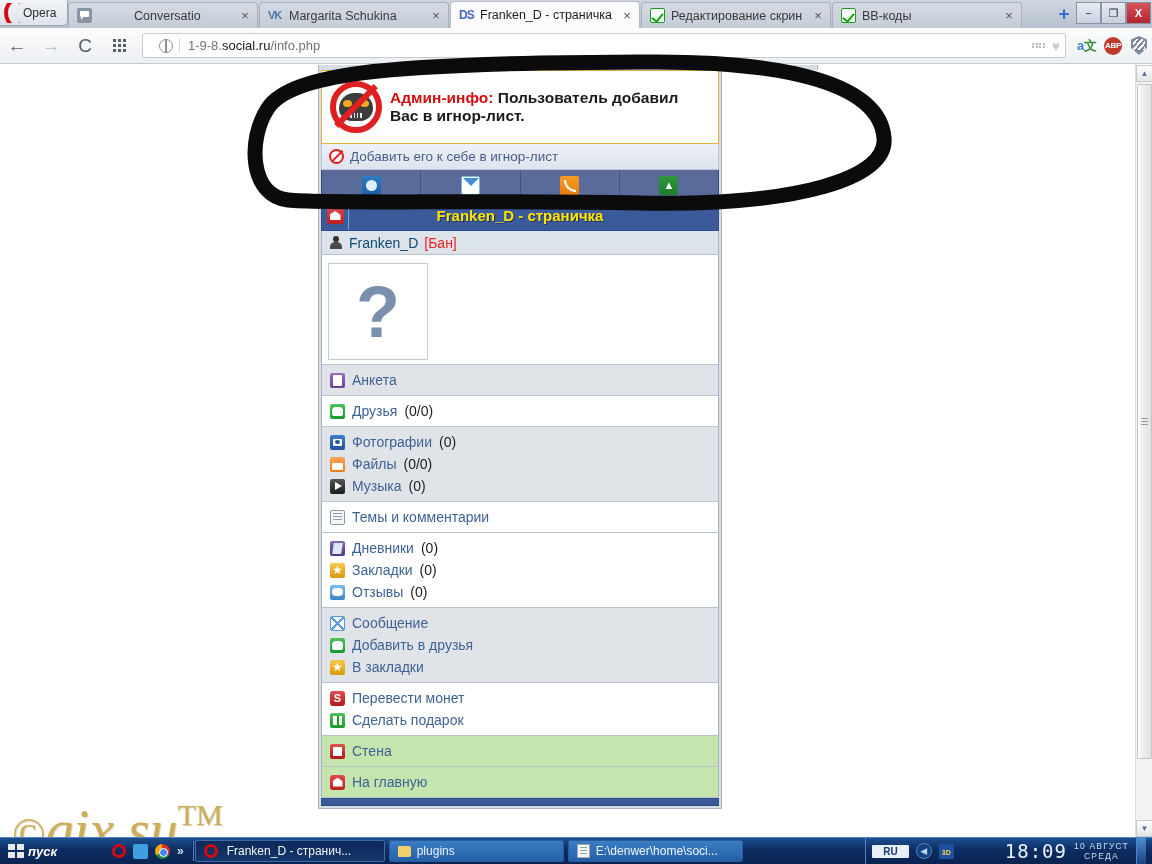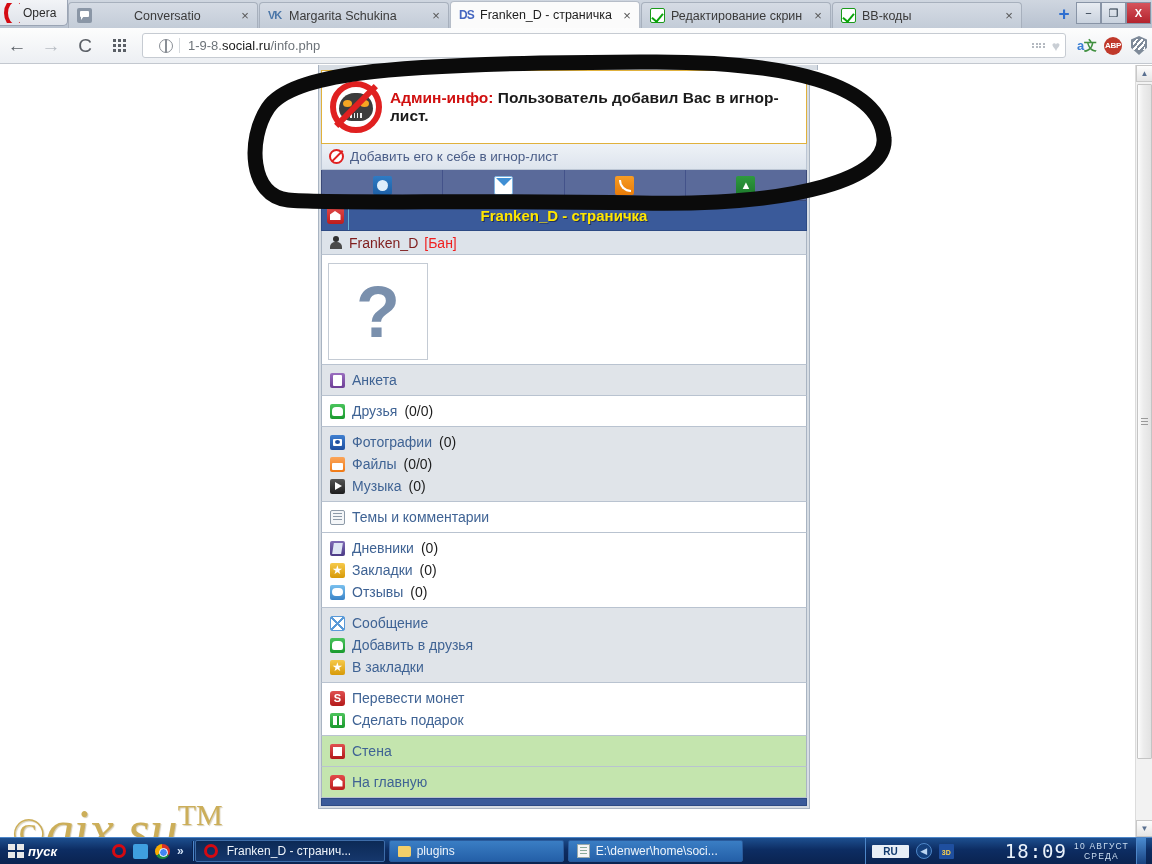--- a/index.html
+++ b/index.html
@@ -115,21 +115,21 @@
     background:repeating-linear-gradient(-50deg,#fff 0 2px,transparent 2px 4px);}
   .trans-icon { font-size:13px; font-weight:bold; color:#3f8f3f; position:relative; }
   .trans-icon span:first-child { color:#3b7fd4; }
 
   
   .viewport {
     position: absolute; left: 0; top: 65px; width: 1135px; height: 772px;
     background: #ffffff; overflow: hidden;
   }
   .page-column {
-    position: absolute; left: 318px; top: 0px; width: 492px;
+    position: absolute; left: 318px; top: 0px; width: 404px;
   }
   .panel-shell {
     background: #d7dde4; border: 1px solid #a9b4c2; border-top: none;
     padding: 2px; padding-top: 0;
   }
   .panel-cap {
     position:absolute; left:318px; top:0; width:500px; height:5px;
     background:#d7dde4; border-left:1px solid #a9b4c2; border-right:1px solid #a9b4c2;
   }
   .notice-box {
@@ -208,21 +208,21 @@
   }
 
   .user-row {
     background:#dde3ea; border-left:1px solid #a9b4c2; border-right:1px solid #a9b4c2;
     border-bottom:1px solid #b9c3d0;
     height: 24px; display:flex; align-items:center; padding:0 7px; gap:6px; font-size:14px;
   }
   .user-ico { width:14px;height:14px;position:relative;flex:none; }
   .user-ico::before{content:"";position:absolute;left:4px;top:0;width:6px;height:6px;border-radius:50%;background:#303030;}
   .user-ico::after{content:"";position:absolute;left:1px;top:6px;width:12px;height:7px;border-radius:5px 5px 0 0;background:#4a4a4a;}
-  .user-name { color:#7f1d1d; }
+  .user-name { color:#0c4a6e; }
   .user-ban { color:#ef2020; }
 
   .avatar-area {
     background:#fff; border-left:1px solid #a9b4c2; border-right:1px solid #a9b4c2;
     border-bottom:1px solid #b9c3d0; height: 110px; padding:8px 0 8px 6px;
   }
   .avatar-box {
     width: 100px; height: 97px; border:1px solid #c4cbd4; background:#fff;
     display:flex;align-items:center;justify-content:center;
     font-size:72px; color:#7a90ad; font-weight:bold; line-height:1;

